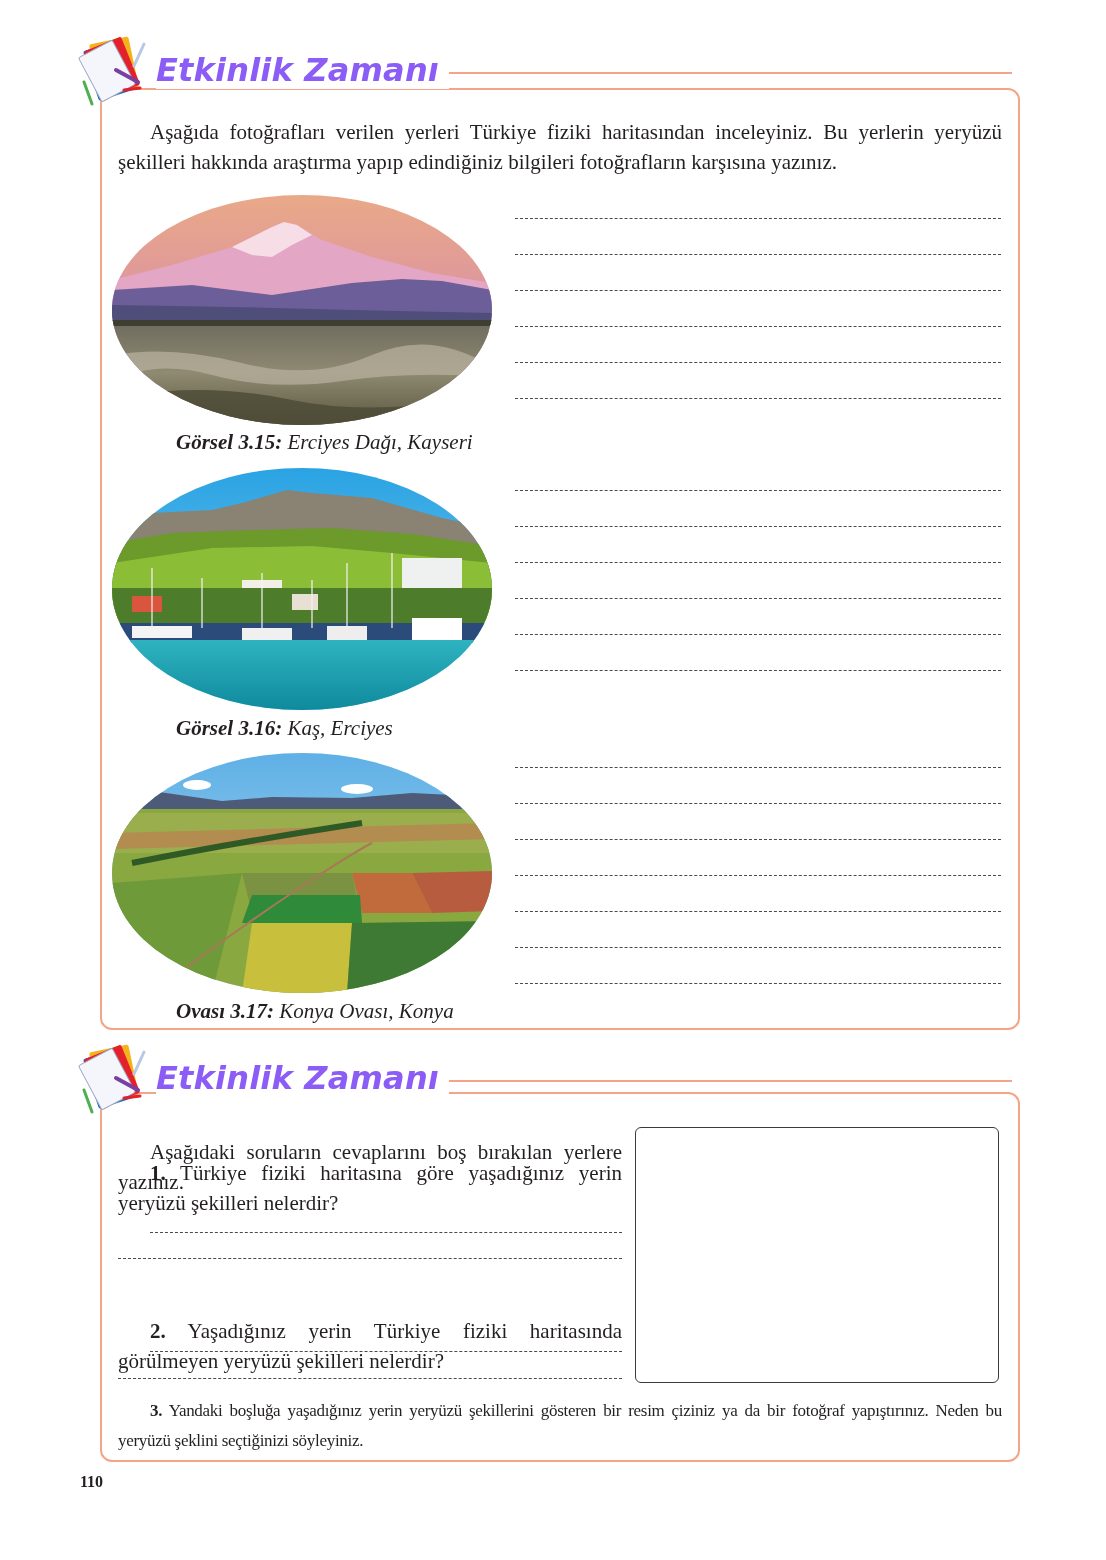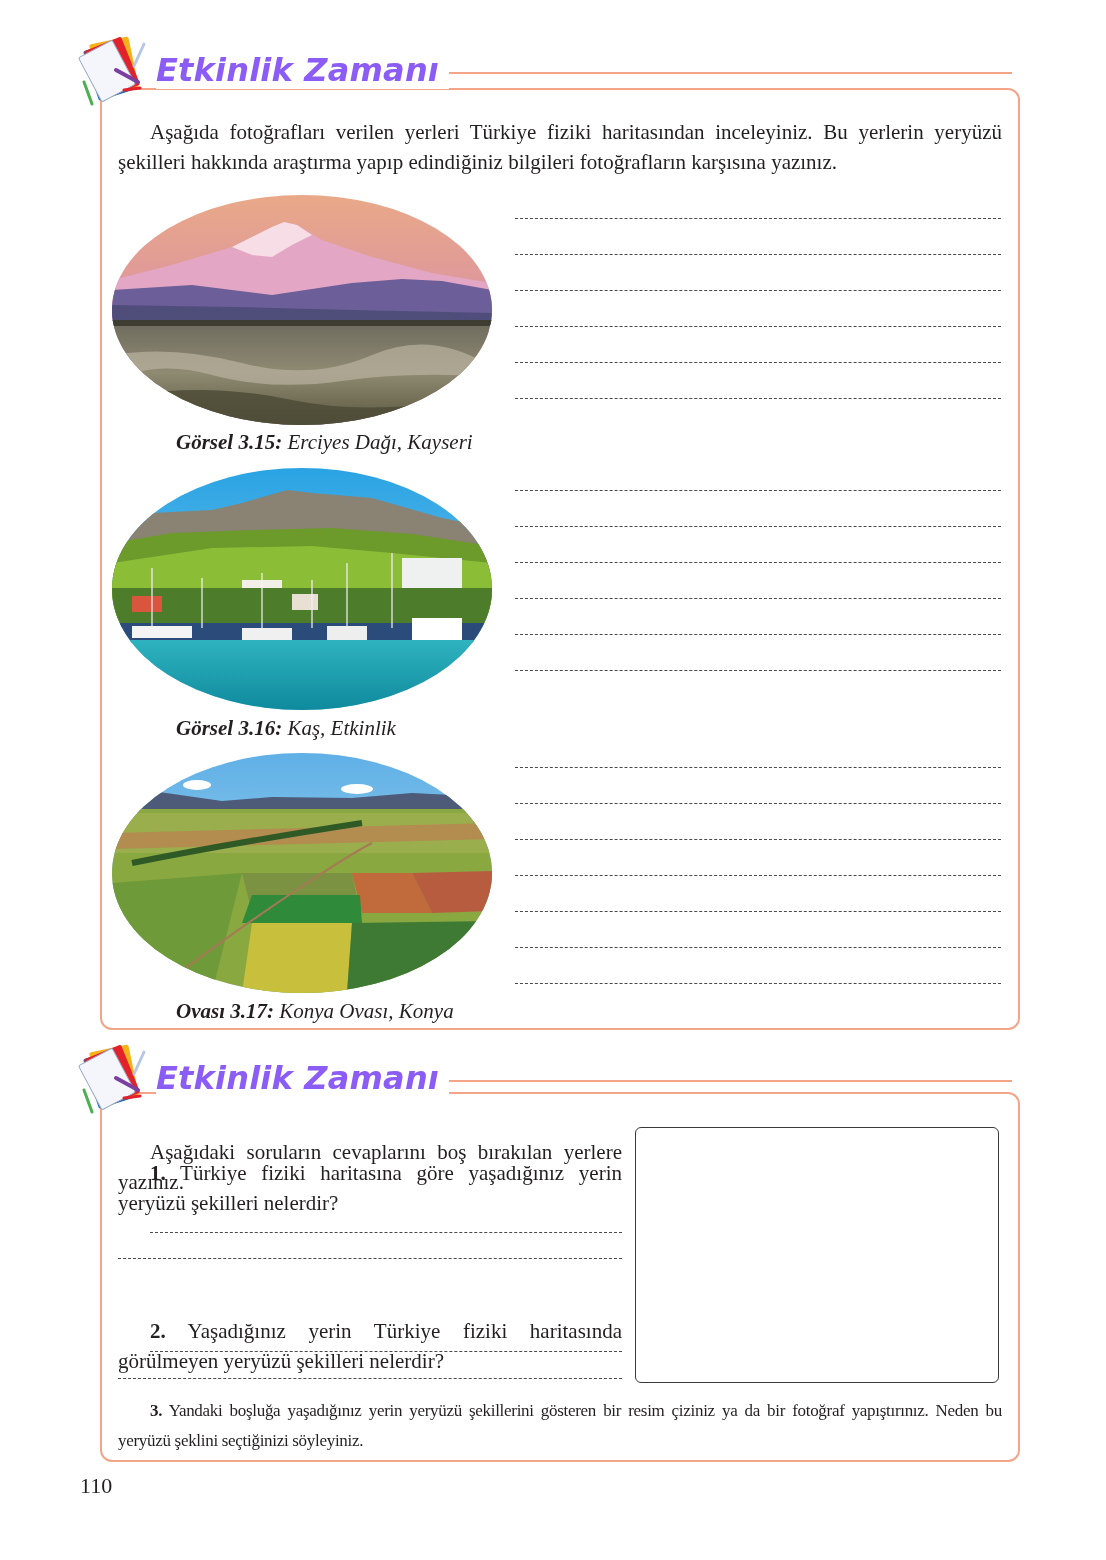--- a/index.html
+++ b/index.html
@@ -77,22 +77,22 @@
   .draw-box {
     position: absolute;
     left: 635px; top: 1127px; width: 364px; height: 256px;
     border: 1.5px solid #3a3a3a;
     border-radius: 6px;
   }
 
   .page-num {
     position: absolute;
     left: 80px; top: 1473px;
-    font-size: 22px;
-    font-weight: normal;
+    font-size: 16px;
+    font-weight: bold;
   }
 </style>
 </head>
 <body>
 
 <div class="frame" id="frame1"></div>
 
 <div class="header" id="header1">
   <div class="icon-wrap">
     <svg width="80" height="80" viewBox="0 0 80 80">
@@ -179,21 +179,21 @@
         <line x1="90" y1="110" x2="90" y2="160"></line>
       <line x1="150" y1="105" x2="150" y2="160"></line>
         <line x1="200" y1="112" x2="200" y2="160"></line>
       <line x1="235" y1="95" x2="235" y2="160"></line>
         <line x1="280" y1="85" x2="280" y2="160"></line>
     </g>
     <rect y="172" width="380" height="70" fill="url(#sea2)"></rect>
   </svg>
 </div>
 <div class="caption" style="left:176px; top:716px;">
-  <b>Görsel 3.16:</b><span> Kaş, Etkinlik</span>
+  <b>Görsel 3.16:</b><span> Kaş, Erciyes</span>
 </div>
 
 <div class="wline" style="left:515px; top:490px; width:486px;"></div>
 <div class="wline" style="left:515px; top:526px; width:486px;"></div>
 <div class="wline" style="left:515px; top:562px; width:486px;"></div>
 <div class="wline" style="left:515px; top:598px; width:486px;"></div>
 <div class="wline" style="left:515px; top:634px; width:486px;"></div>
 <div class="wline" style="left:515px; top:670px; width:486px;"></div>
 
 <div class="photo" style="left:112px; top:753px; width:380px; height:240px;">

